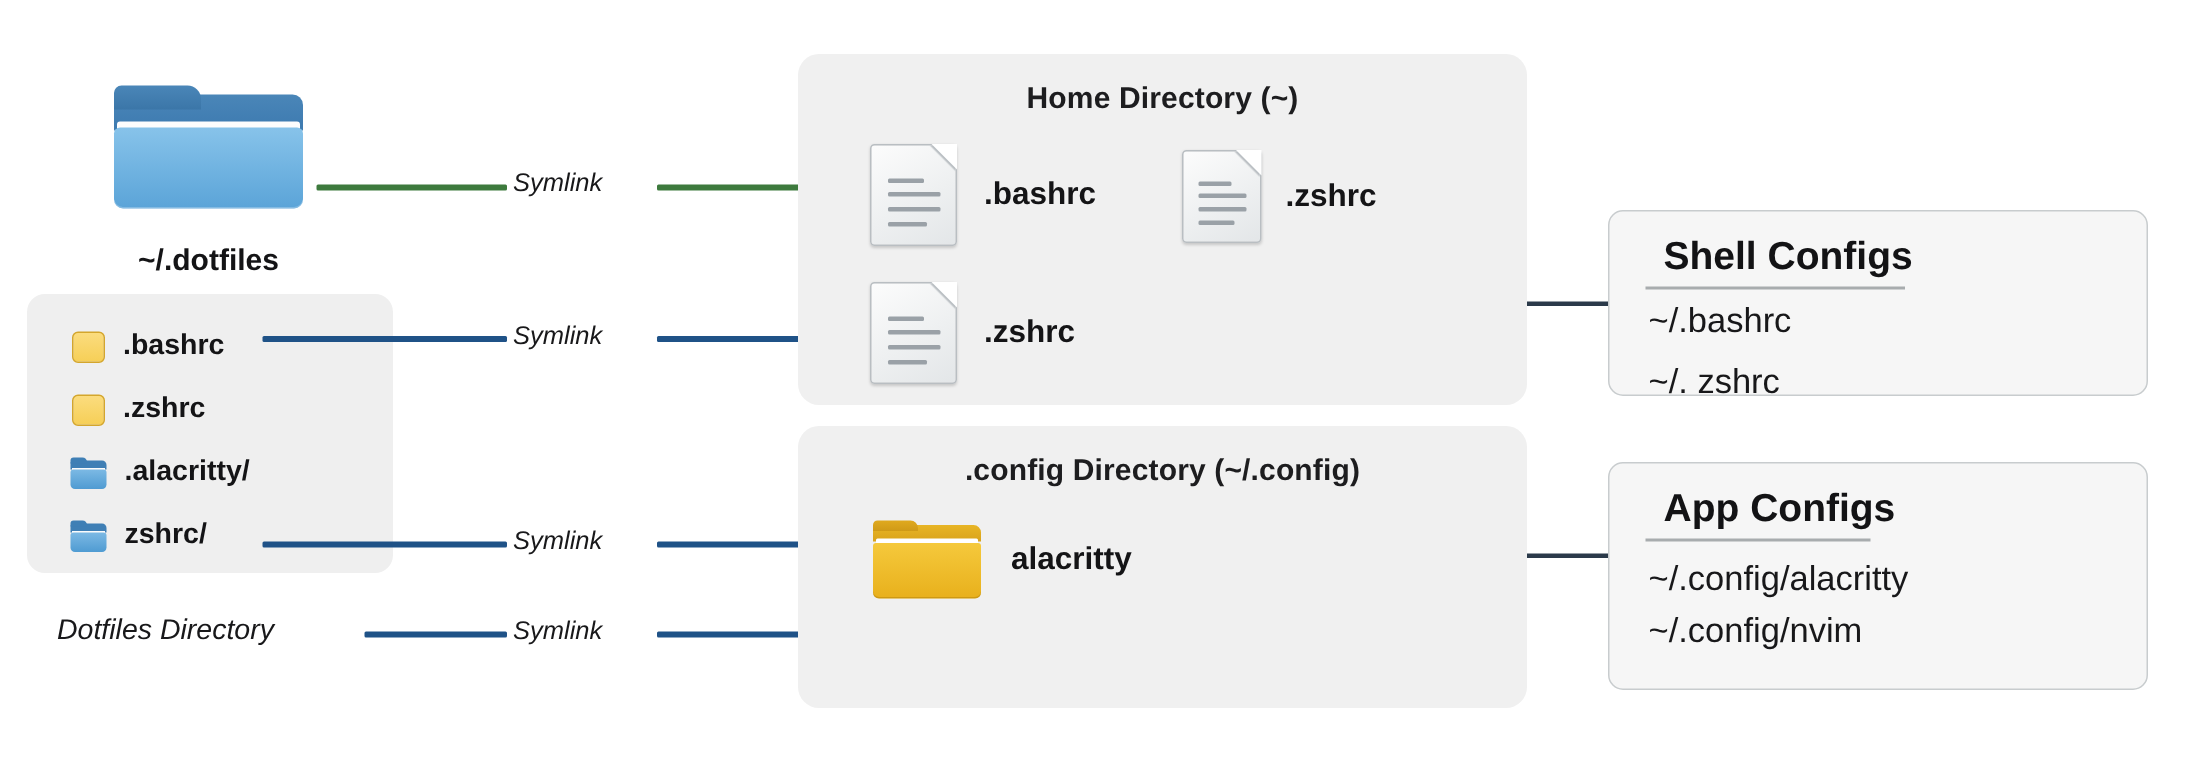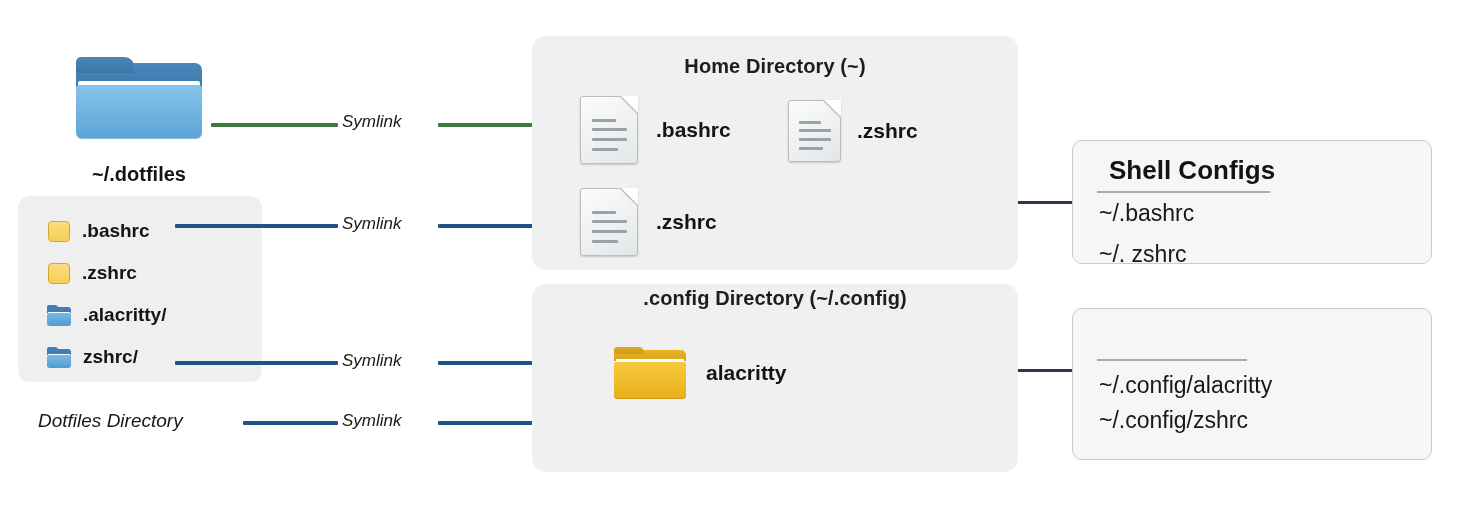--- a/index.html
+++ b/index.html
@@ -358,24 +358,24 @@
       <span class="fold"></span>
       <span class="ln" style="left:11px; top:22px; width:24px;"></span>
       <span class="ln" style="left:11px; top:31px; width:35px;"></span>
       <span class="ln" style="left:11px; top:41px; width:35px;"></span>
       <span class="ln" style="left:11px; top:51px; width:26px;"></span>
     </span>
     <span class="ilabel" style="margin-left:18px;">.zshrc</span>
   </div>
 
   <div class="panel abs" style="left:532px; top:284px; width:486px; height:188px;">
-    <div class="panel-title" style="top:3px;">.config Directory (~/.config)</div>
-  </div>
-
-  <div class="item-row" style="left:614px; top:347px;">
+    <div class="panel-title" style="top:19px;">.config Directory (~/.config)</div>
+  </div>
+
+  <div class="item-row" style="left:582px; top:347px;">
     <span class="yfolder" style="width:72px; height:52px;">
       <span class="yb"></span>
         <span class="yt"></span>
         <span class="yg"></span>
         <span class="yf"></span>
     </span>
     <span class="ilabel" style="margin-left:20px;">alacritty</span>
   </div>
 
 
@@ -383,18 +383,19 @@
   <div class="connector" style="left:1018px; top:369px; width:54px;"></div>
 
   <div class="callout" style="left:1072px; top:140px; width:360px; height:124px;">
     <div class="callout-title" style="left:24px; top:14px;">Shell Configs</div>
     <div class="callout-rule" style="left:24px; top:50px; width:173px;"></div>
     <div class="callout-line" style="left:26px; top:59px;">~/.bashrc</div>
     <div class="callout-line" style="left:26px; top:80px;margin-top:20px;">~/. zshrc</div>
   </div>
 
   <div class="callout" style="left:1072px; top:308px; width:360px; height:152px;">
+    <div class="callout-title" style="left:24px; top:14px;">App Configs</div>
     <div class="callout-rule" style="left:24px; top:50px; width:150px;"></div>
     <div class="callout-line" style="left:26px; top:63px;">~/.config/alacritty</div>
-    <div class="callout-line" style="left:26px; top:98px;">~/.config/zshrc</div>
+    <div class="callout-line" style="left:26px; top:98px;">~/.config/nvim</div>
   </div>
 
 </div>
 
 </body></html>

